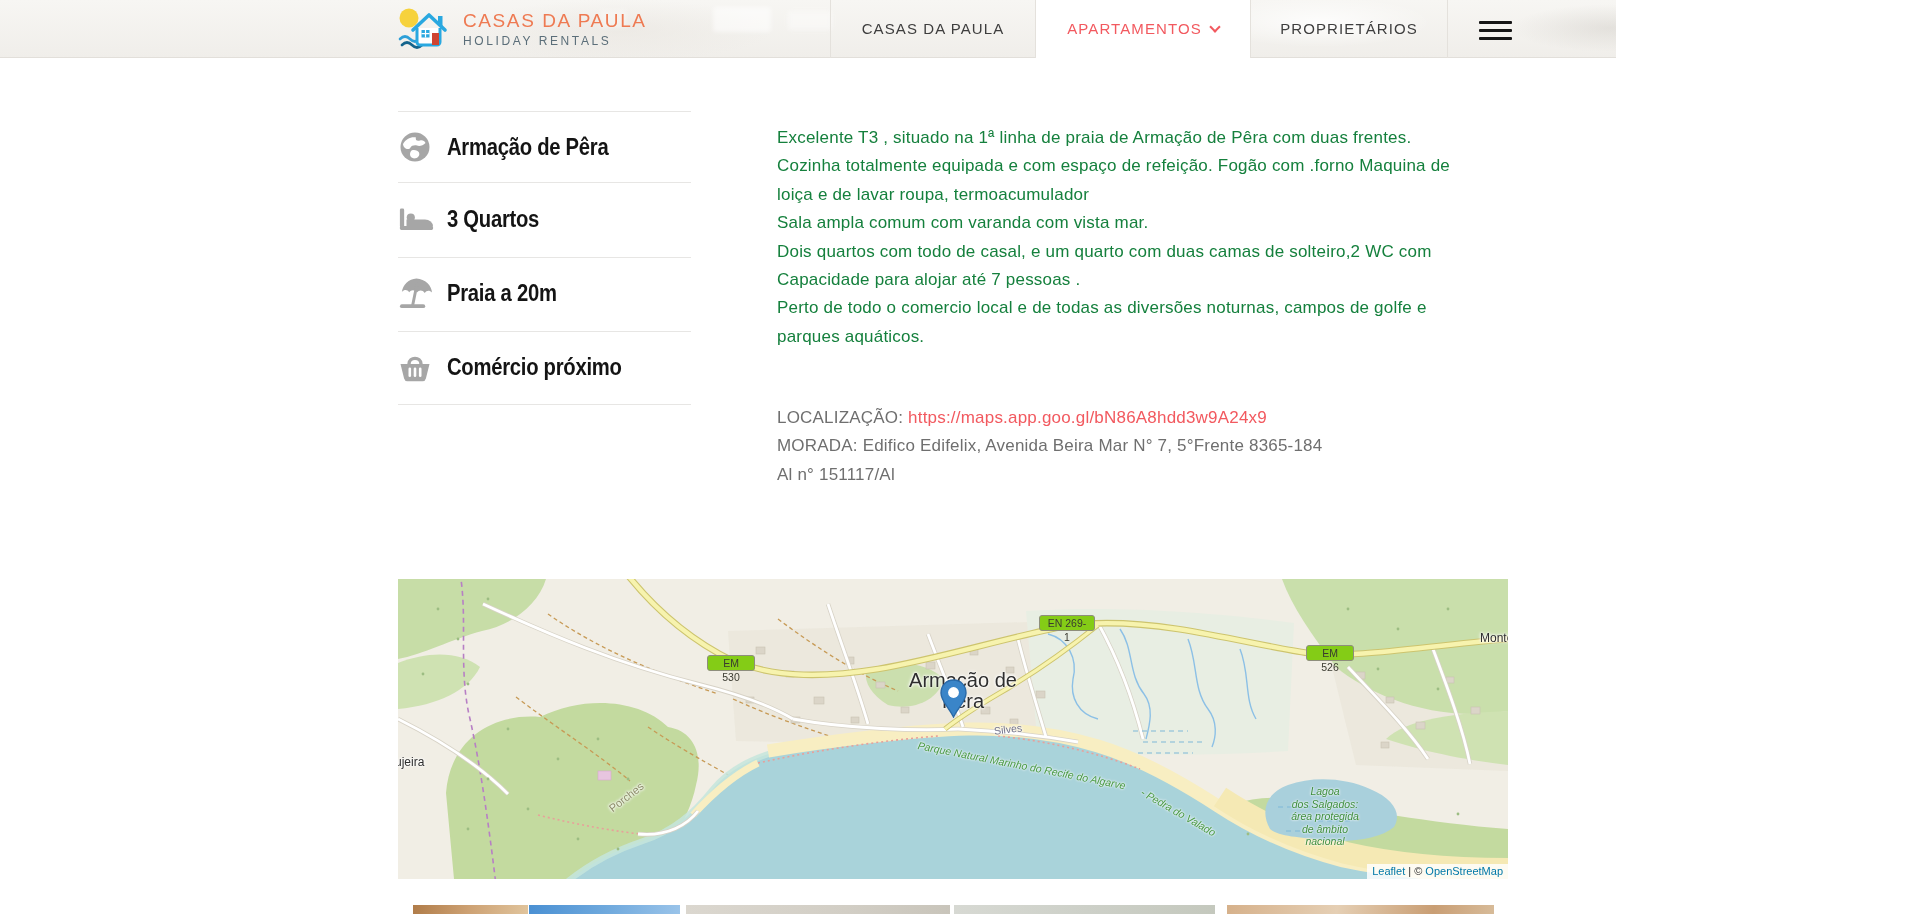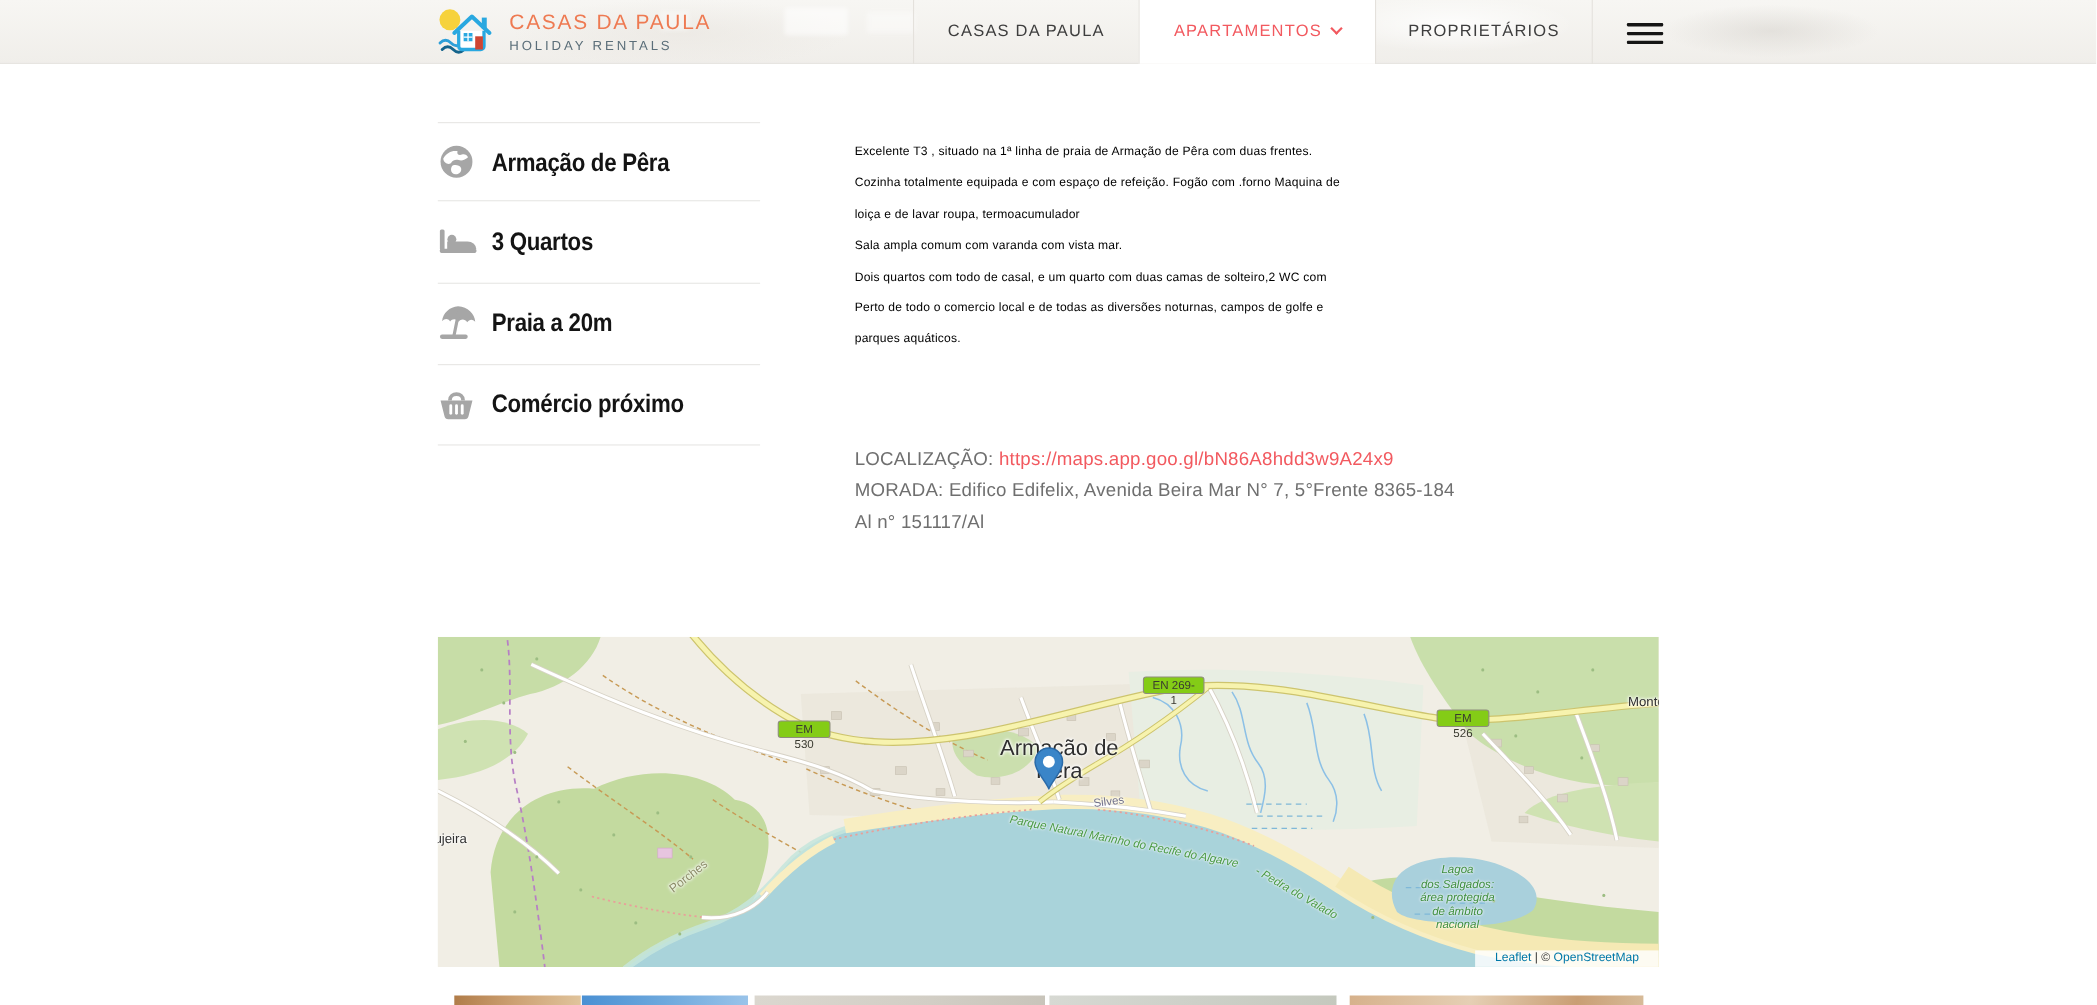--- a/index.html
+++ b/index.html
@@ -2,21 +2,21 @@
 <html><head>
 <meta charset="utf-8">
 <style>
   * { margin:0; padding:0; box-sizing:border-box; }
   html,body { width:1906px; height:914px; }
   body { font-family:"Liberation Sans", sans-serif; background:#fff; overflow:hidden; }
   .stage { position:relative; width:1906px; height:914px; overflow:hidden; background:#fff; }
   .abs { position:absolute; }
 
   
-  .header { left:0; top:0; width:1906px; height:58px;
+  .header { left:0; top:0; width:1616px; height:58px;
     background:
       radial-gradient(140px 34px at 1610px 28px, rgba(190,185,178,.30), transparent 70%),
       radial-gradient(160px 36px at 1320px 22px, rgba(255,255,255,.85), transparent 70%),
       radial-gradient(220px 44px at 620px 30px, rgba(232,228,222,.55), transparent 70%),
       linear-gradient(#f7f6f3,#f0eeea);
     border-bottom:1px solid #e2dfda; }
   .hdr-ghost { background:rgba(255,255,255,.55); border-radius:3px; filter:blur(2px); }
   .logo { left:398px; top:5px; height:48px; display:flex; align-items:center; }
   .logo-txt { margin-left:9px; }
   .logo-title { font-size:19px; letter-spacing:1.6px; color:#ee7a52; font-weight:500; }
@@ -31,22 +31,22 @@
   .burger div { width:33px; height:3px; background:#151515; border-radius:1px; margin-bottom:5px; }
 
   
   .divider { left:398px; width:293px; height:1px; background:#e7e6e4; }
   .feature { left:398px; width:293px; height:58px; display:flex; align-items:center; }
   .feature .icn { width:36px; height:36px; flex:0 0 36px; display:flex; align-items:center; }
   .feature .lbl { margin-left:13px; font-size:23px; font-weight:700; color:#141414;
     letter-spacing:-.3px; transform:scaleX(.88); transform-origin:left center; white-space:nowrap; }
 
   
-  .desc { left:777px; top:124px; width:780px; font-size:11px; line-height:28.4px;
-    color:#000000; letter-spacing:.2px; }
+  .desc { left:777px; top:124px; width:780px; font-size:17px; line-height:28.4px;
+    color:#15803d; letter-spacing:.2px; }
   .desc div { white-space:nowrap; }
   .locblock { left:777px; top:404px; width:780px; font-size:17px; line-height:28.4px;
     color:#6f6f6f; letter-spacing:.2px; }
   .locblock a { color:#f2595f; text-decoration:none; cursor:pointer; }
   .locblock div { white-space:nowrap; }
 
   
   .map { left:398px; top:579px; width:1110px; height:300px; overflow:hidden; background:#f1eee5; cursor:grab; }
   .map svg.tiles { position:absolute; left:0; top:0; }
   .mlabel { position:absolute; color:#2e2e2e; white-space:nowrap;
@@ -54,21 +54,21 @@
   .badge { position:absolute; height:16px; line-height:14px; padding:0 5px; font-size:10.5px;
     color:#3a3a30; background:#84cc16; border:1.2px solid #8e8e7c; border-radius:3px; text-align:center; }
   .town { text-align:center; font-size:20px; width:130px; }
   .green-it { position:absolute; color:#4a9a44; font-style:italic; font-size:10.5px;
     text-shadow:0 0 2px #fff,0 0 3px #fff; white-space:nowrap; }
   .lagoon-lbl { position:absolute; left:872px; top:206px; width:110px; text-align:center;
     color:#3e8e3e; font-style:italic; font-size:10.5px; line-height:12.5px;
     text-shadow:0 0 2px #fff,0 0 3px #fff; }
   .marker { position:absolute; left:542px; top:100px; z-index:4; cursor:pointer; }
   .attrib { position:absolute; right:0; bottom:0; background:rgba(255,255,255,.82);
-    font-size:11px; color:#333; padding:1px 18px 2px; z-index:5; }
+    font-size:11px; color:#333; padding:1px 5px 2px; z-index:5; }
   .attrib a { color:#0078A8; text-decoration:none; cursor:pointer; }
 
   
   .thumb { top:905px; height:55px; cursor:pointer; }
   .g1 { background:linear-gradient(100deg,#b07c49,#cda173 45%,#e3c9a2); }
   .g2 { background:linear-gradient(95deg,#4a90d3,#6fa9dd 50%,#9cc5ea); }
   .g3 { background:linear-gradient(95deg,#dbd7cf,#d2cec5 60%,#c8c4ba); }
   .g4 { background:linear-gradient(95deg,#d7d9d3,#cdd0c8 50%,#c4c8bd); }
   .g5 { background:linear-gradient(100deg,#d6b18b,#e5cfb4 40%,#c99e74 75%,#d9bf9e); }
 </style>
@@ -172,20 +172,21 @@
     <span class="lbl">Comércio próximo</span>
   </div>
   <div class="abs divider" style="top:404px;"></div>
 
   <div class="abs desc">
     <div>Excelente T3 , situado na 1ª linha de praia de Armação de Pêra com duas frentes.</div>
     <div>Cozinha totalmente equipada e com espaço de refeição. Fogão com .forno Maquina de</div>
     <div>loiça e de lavar roupa, termoacumulador</div>
     <div>Sala ampla comum com varanda com vista mar.</div>
     <div>Dois quartos com todo de casal, e um quarto com duas camas de solteiro,2 WC com</div>
+    <div>Capacidade para alojar até 7 pessoas .</div>
     <div>Perto de todo o comercio local e de todas as diversões noturnas, campos de golfe e</div>
     <div>parques aquáticos.</div>
   </div>
 
   <div class="abs locblock">
     <div><span>LOCALIZAÇÃO: </span><a>https://maps.app.goo.gl/bN86A8hdd3w9A24x9</a></div>
     <div>MORADA: Edifico Edifelix, Avenida Beira Mar N° 7, 5°Frente 8365-184</div>
     <div>Al n° 151117/Al</div>
   </div>
 

